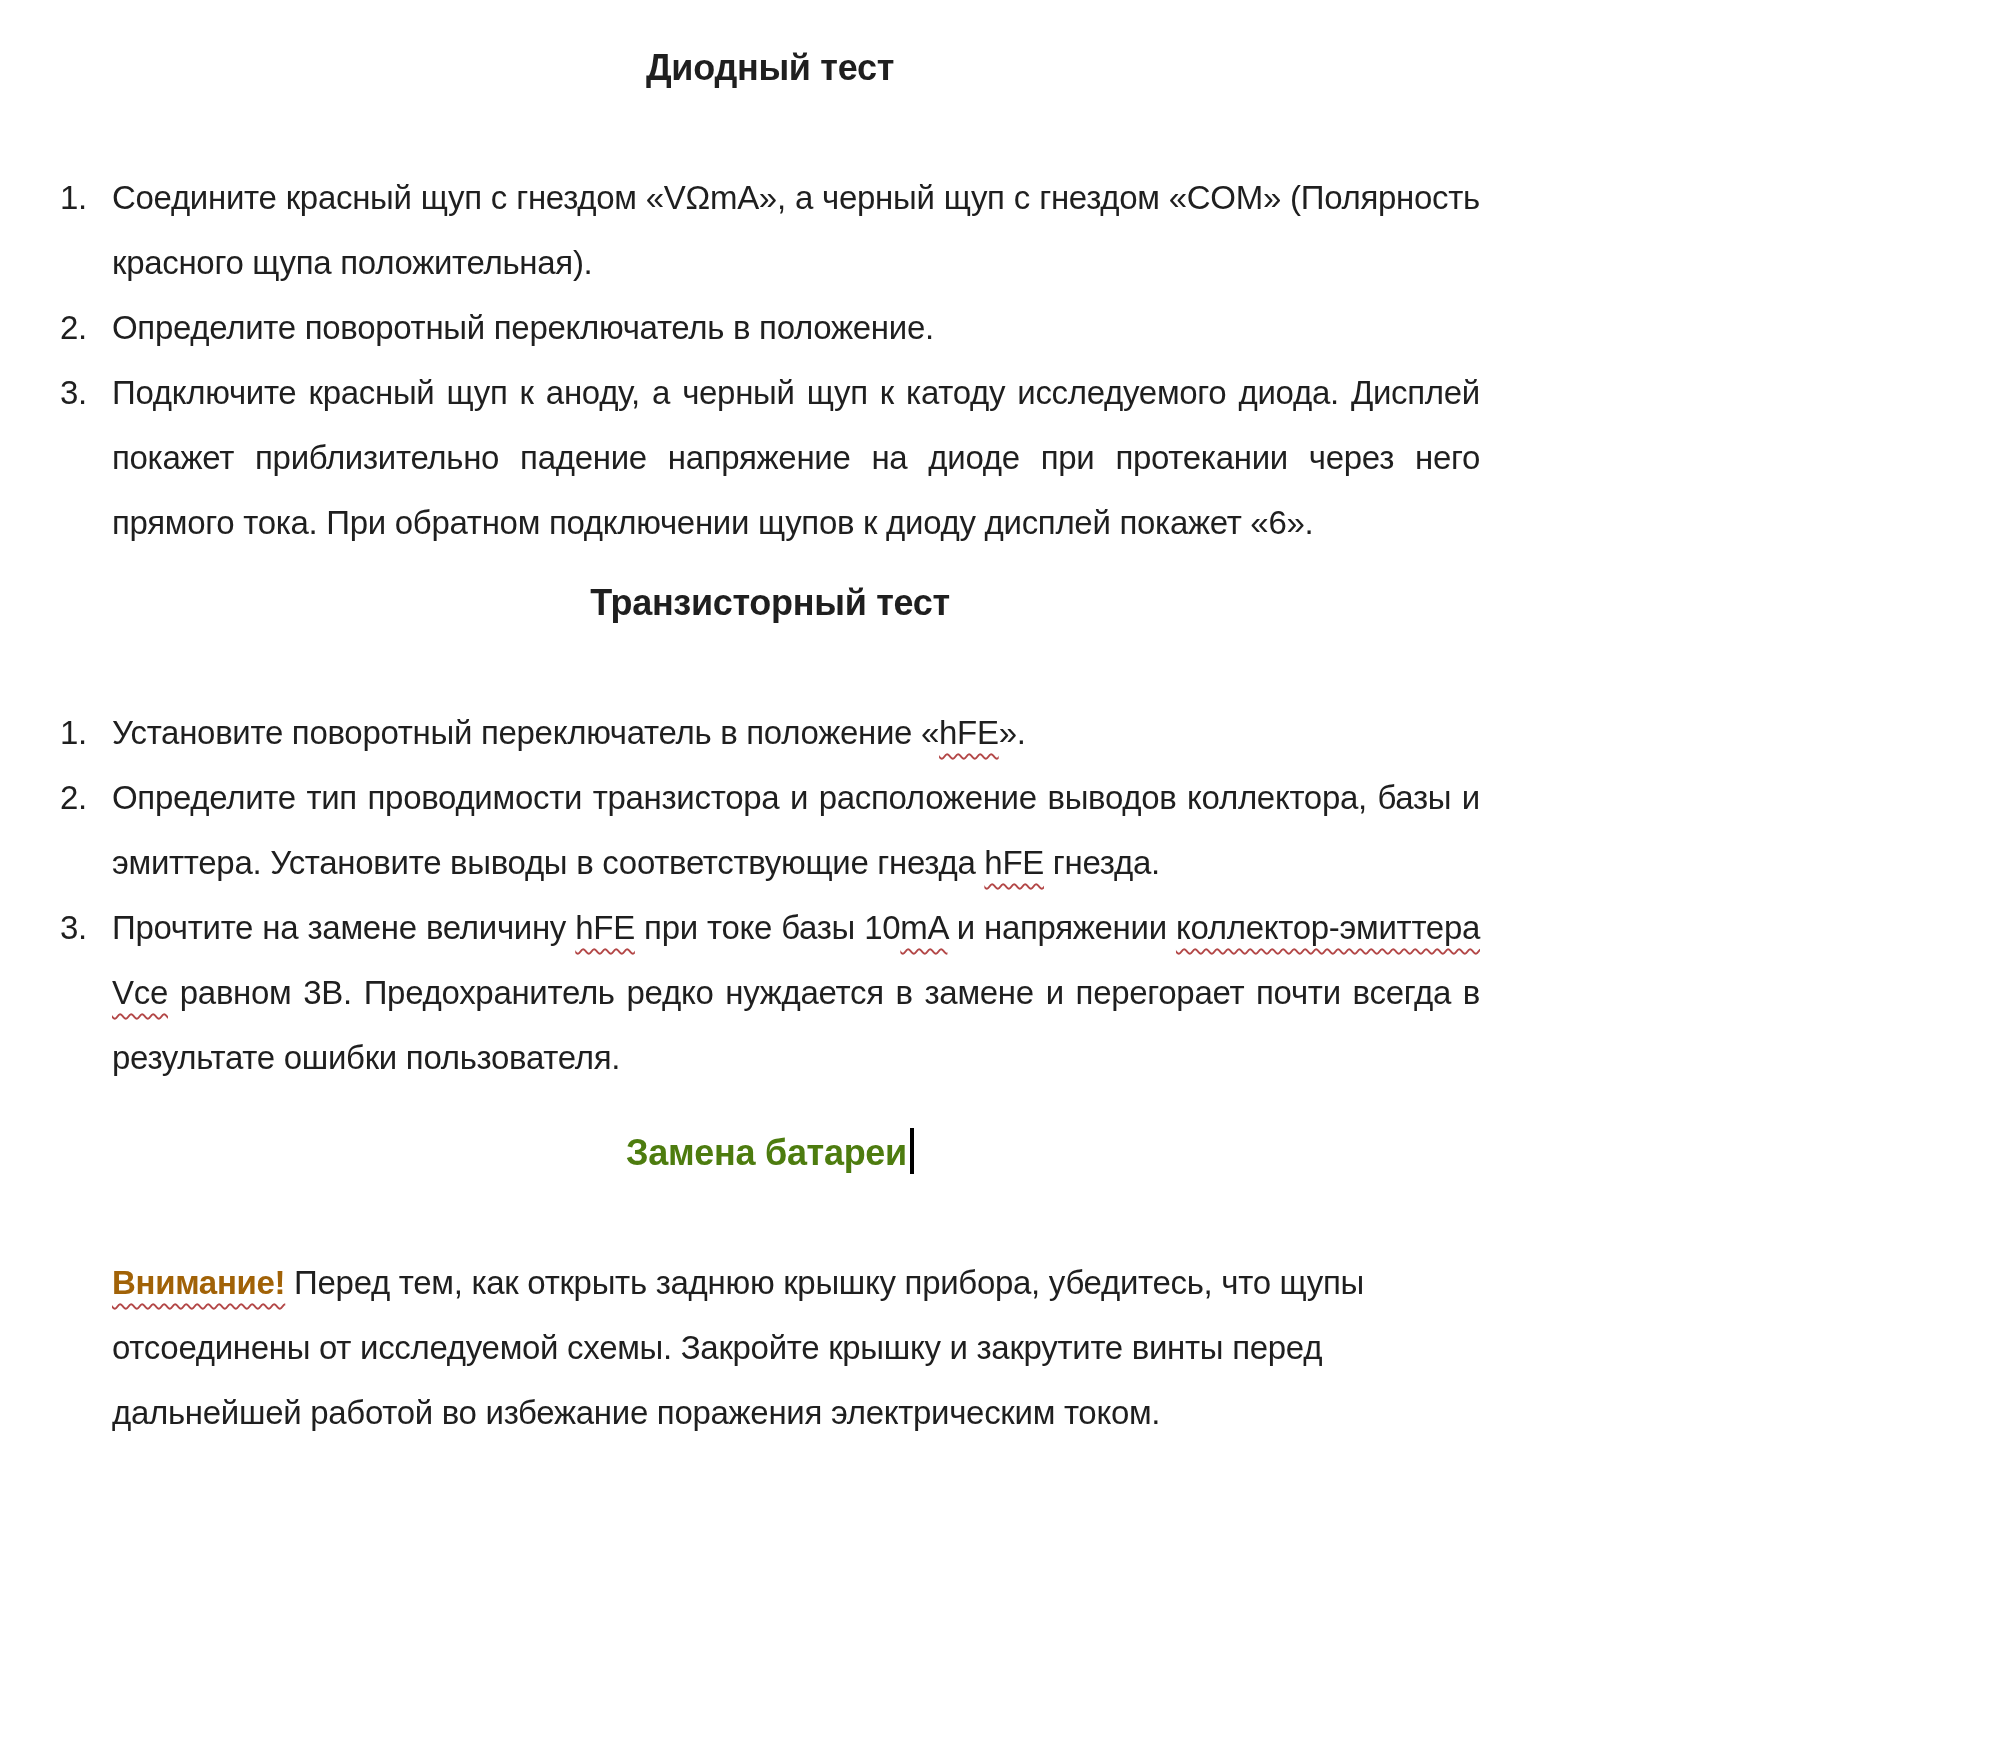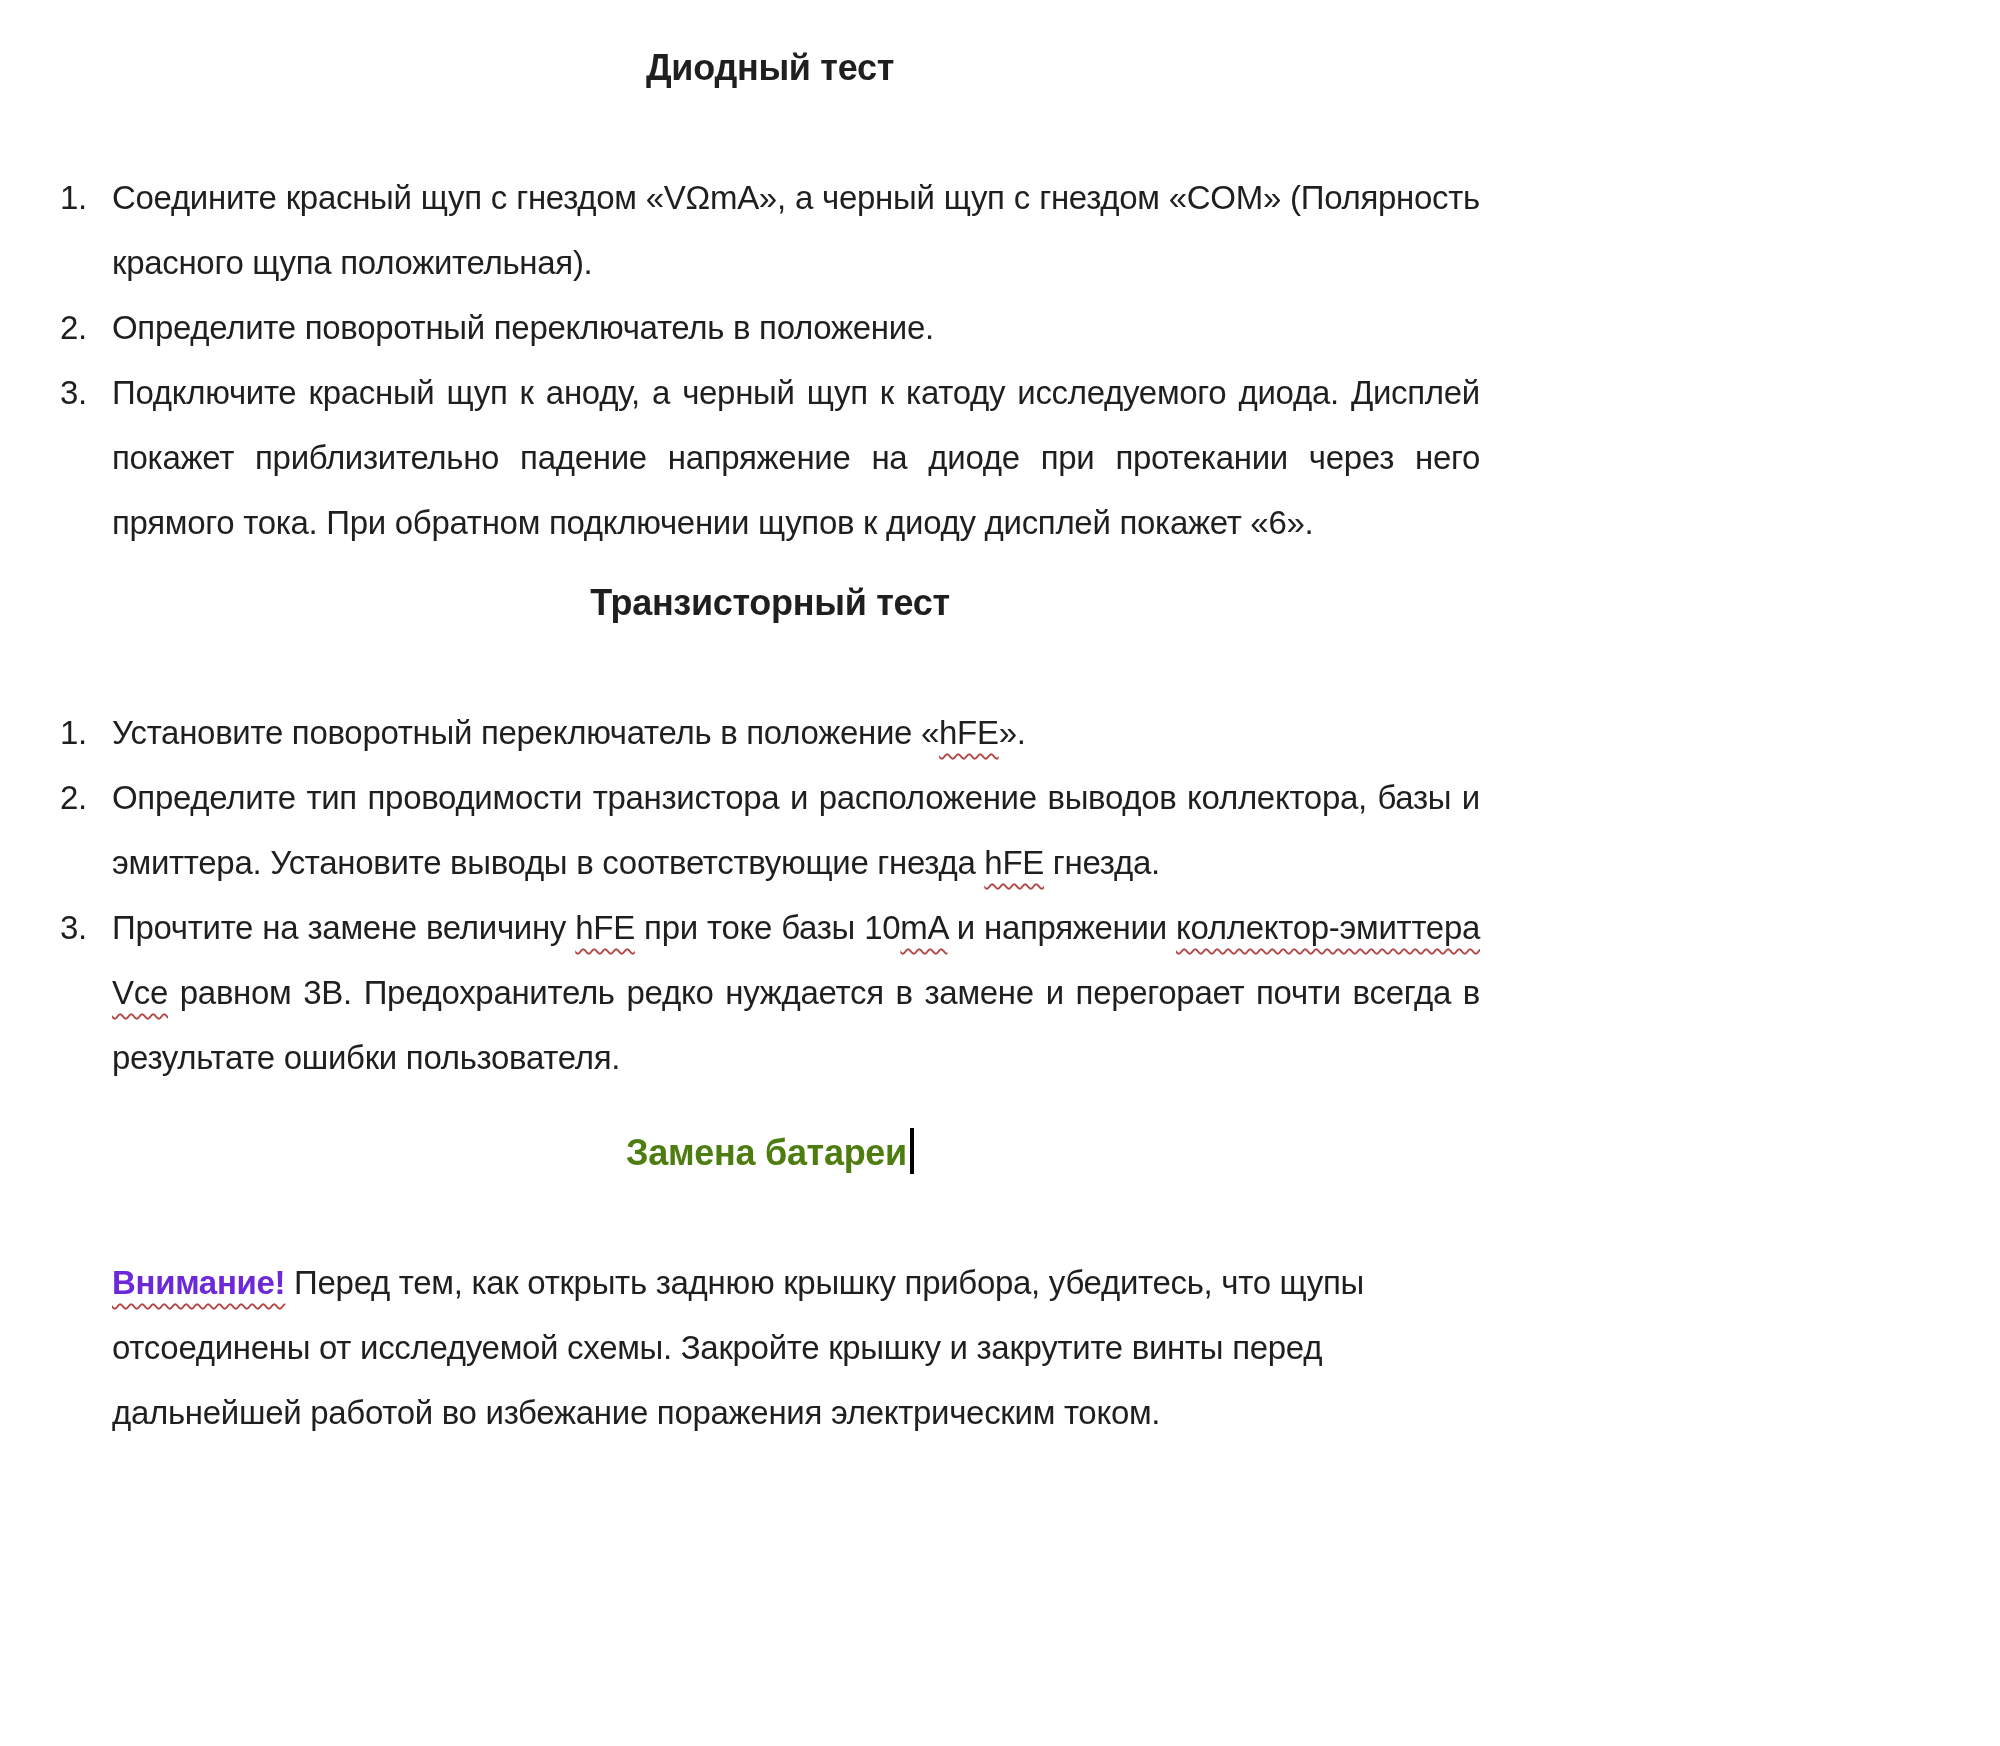--- a/index.html
+++ b/index.html
@@ -25,21 +25,21 @@
 
   .para { margin: 0 0 0 52px; text-align: justify; }
   .para.no-justify { text-align: left; }
   .para.gap-top { margin-top: 60px; }
 
   .sq {
     text-decoration: underline wavy #b34747 1.5px;
     text-underline-offset: 9px;
   }
   .warn-label {
-    color: #6d28d9; font-weight: bold;
+    color: #a16207; font-weight: bold;
     text-decoration: underline wavy #b34747 1.5px;
     text-underline-offset: 9px;
   }
   .caret {
     display: inline-block; width: 4px; height: 46px;
     background: #000; vertical-align: -9px; margin-left: 3px;
   }
 </style>
 </head>
 <body>

